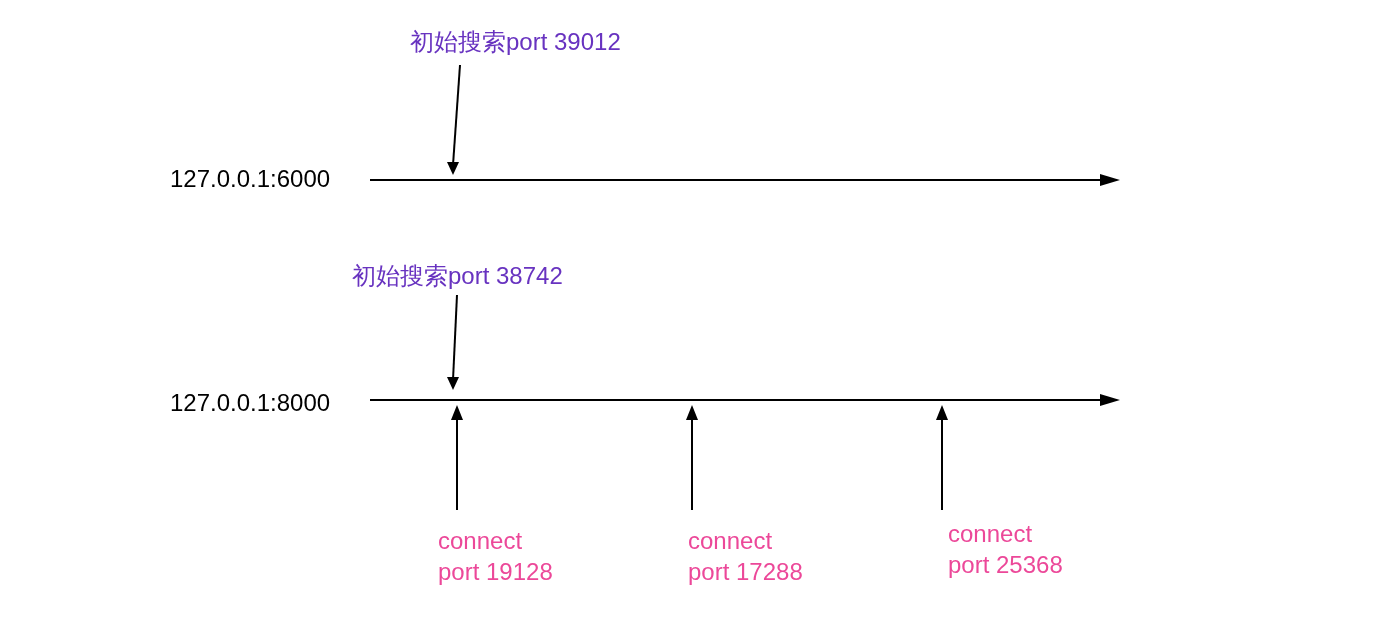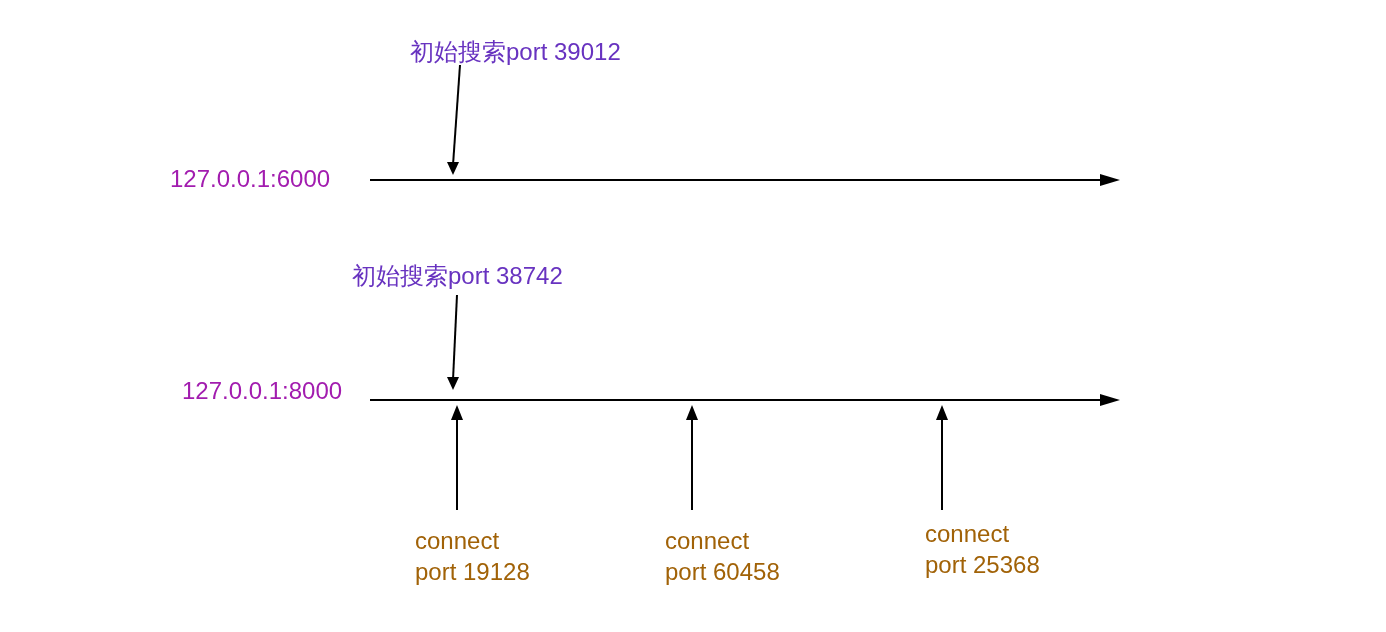--- a/index.html
+++ b/index.html
@@ -10,58 +10,59 @@
     body {
       width: 1386px;
       height: 632px;
       background: #ffffff;
       font-family: "Helvetica Neue", Helvetica, Arial, "PingFang SC", "Microsoft YaHei", sans-serif;
       position: relative;
     }
     .label {
       position: absolute;
       font-size: 24px;
-      color: #a21caf;
+      color: #000000;
       white-space: nowrap;
     }
     .purple-label {
       position: absolute;
       font-size: 24px;
       color: #6833c0;
       white-space: nowrap;
     }
     .connect-label {
       position: absolute;
       font-size: 24px;
-      color: #a16207;
+      color: #ec4899;
       line-height: 1.3;
+      margin-left: 23px;
     }
     svg.arrow {
       position: absolute;
       overflow: visible;
     }
   </style>
 </head>
 <body>
 
 <div class="label" style="left:170px; top:165px;">127.0.0.1:6000</div>
 
-<div class="purple-label" style="left:410px; top:36px;">初始搜索port 39012</div>
+<div class="purple-label" style="left:410px; top:26px;">初始搜索port 39012</div>
 
 <svg class="arrow" style="left:445px; top:65px;" width="30" height="115">
   <line x1="15" y1="0" x2="8" y2="100" stroke="#000" stroke-width="2"></line>
   <polygon points="8,110 2,97 14,97" fill="#000"></polygon>
 </svg>
 
 <svg class="arrow" style="left:370px; top:170px;" width="750" height="20">
   <line x1="0" y1="10" x2="735" y2="10" stroke="#000" stroke-width="2"></line>
   <polygon points="750,10 730,4 730,16" fill="#000"></polygon>
 </svg>
 
-<div class="label" style="left:170px; top:377px;margin-left:12px;">127.0.0.1:8000</div>
+<div class="label" style="left:170px; top:389px;">127.0.0.1:8000</div>
 
 <div class="purple-label" style="left:352px; top:260px;">初始搜索port 38742</div>
 
 <svg class="arrow" style="left:445px; top:295px;" width="30" height="100">
   <line x1="12" y1="0" x2="8" y2="85" stroke="#000" stroke-width="2"></line>
   <polygon points="8,95 2,82 14,82" fill="#000"></polygon>
 </svg>
 
 <svg class="arrow" style="left:370px; top:390px;" width="750" height="20">
   <line x1="0" y1="10" x2="735" y2="10" stroke="#000" stroke-width="2"></line>
@@ -76,21 +77,21 @@
   <span>connect</span><br>
   <span>port 19128</span>
 </div>
 
 <svg class="arrow" style="left:680px; top:405px;" width="30" height="110">
   <line x1="12" y1="105" x2="12" y2="15" stroke="#000" stroke-width="2"></line>
   <polygon points="12,0 6,15 18,15" fill="#000"></polygon>
 </svg>
 <div class="connect-label" style="left:665px; top:525px;">
   <span>connect</span><br>
-  <span>port 60458</span>
+  <span>port 17288</span>
 </div>
 
 <svg class="arrow" style="left:930px; top:405px;" width="30" height="110">
   <line x1="12" y1="105" x2="12" y2="15" stroke="#000" stroke-width="2"></line>
   <polygon points="12,0 6,15 18,15" fill="#000"></polygon>
 </svg>
 <div class="connect-label" style="left:925px; top:518px;">
   <span>connect</span><br>
   <span>port 25368</span>
 </div>

